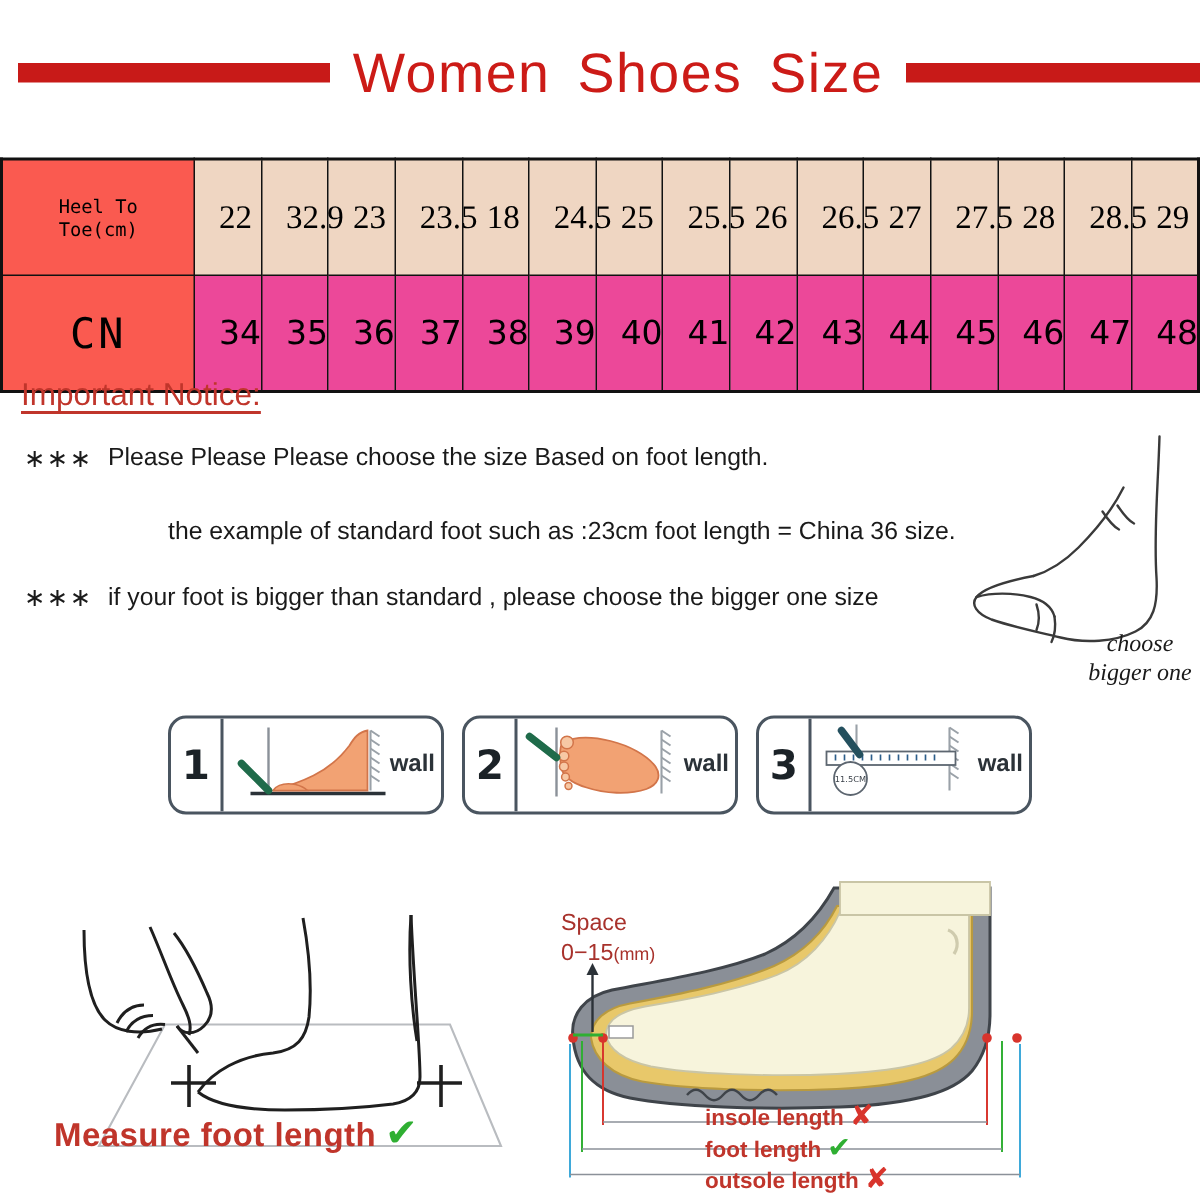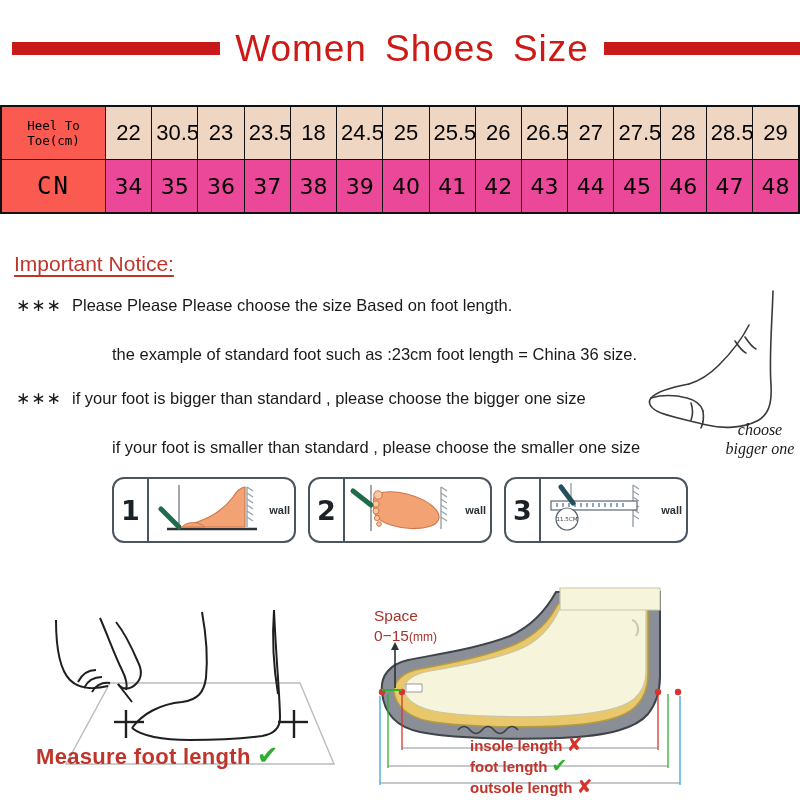--- a/index.html
+++ b/index.html
@@ -27,30 +27,30 @@
   .title-text span{margin:0 9px;}
 
   
   .table-wrap{position:absolute;left:0;top:105px;width:800px;}
   table.size-table{
     border-collapse:collapse;width:800px;table-layout:fixed;
     border:2px solid #111;
   }
   table.size-table td{
     border:1.5px solid #111;text-align:center;vertical-align:middle;
-    height:44px;padding:4px;color:#000;
+    height:44px;padding:16px;color:#000;
   }
   td.rowlabel{
     background:#FA5A50;width:95px;
     font-family:"DejaVu Sans Mono","Liberation Mono",monospace;
   }
   td.rowlabel.small{font-size:12.5px;letter-spacing:0px;}
-  td.rowlabel.big{font-size:24px;letter-spacing:2px;}
+  td.rowlabel.big{font-size:28px;letter-spacing:2px;}
   td.cm{background:#EFD6C2;font-size:22px;
-    font-family:Liberation Sans, sans-serif;}
+    font-family:Liberation Serif, serif;}
   td.cn{background:#ec4899;font-size:22px;
     font-family:"DejaVu Sans","Liberation Sans",sans-serif;}
 
   
   .notice-title{
     position:absolute;left:14px;top:252px;color:#C0352B;font-size:21px;
     text-decoration:underline;text-underline-offset:4px;
   }
   .notice{position:absolute;left:0;top:292px;width:700px;color:#1a1a1a;}
   .nline{display:flex;font-size:16.5px;line-height:27px;white-space:nowrap;}
@@ -77,21 +77,21 @@
   }
   .step-num{
     width:33px;flex:0 0 33px;border-right:2px solid #4a5560;
     display:flex;align-items:center;justify-content:center;
     font-size:27px;font-weight:bold;color:#1b2227;
     font-family:"DejaVu Sans","Liberation Sans",sans-serif;
   }
   .step-body{position:relative;flex:1 1 auto;}
   .step-wall{
     position:absolute;right:4px;top:50%;transform:translateY(-50%);
-    font-size:11px;font-weight:bold;color:#2b3238;
+    font-size:16px;font-weight:bold;color:#2b3238;
   }
   .step-svg{position:absolute;left:0;top:0;}
 
   
   .measure-art{position:absolute;left:22px;top:578px;width:345px;height:200px;}
   .measure-cap{
     position:absolute;left:36px;top:740px;font-size:22px;font-weight:bold;
     color:#C0352B;letter-spacing:.3px;white-space:nowrap;
   }
   .measure-cap .tick{color:#2FAF32;font-size:26px;margin-left:6px;}
@@ -123,21 +123,21 @@
     </div>
     <div class="title-bar right"></div>
   </div>
 
   <div class="table-wrap">
     <table class="size-table">
       <tbody>
         <tr>
           <td class="rowlabel small">Heel To Toe(cm)</td>
         <td class="cm">22</td>
-            <td class="cm">30.5</td>
+            <td class="cm">32.9</td>
             <td class="cm">23</td>
             <td class="cm">23.5</td>
             <td class="cm">18</td>
             <td class="cm">24.5</td>
             <td class="cm">25</td>
             <td class="cm">25.5</td>
             <td class="cm">26</td>
             <td class="cm">26.5</td>
             <td class="cm">27</td>
             <td class="cm">27.5</td>
@@ -175,24 +175,20 @@
       <div class="ntext">Please  Please  Please  choose  the  size  Based  on  foot  length.</div>
     </div>
     <div class="nline">
       <div class="stars"></div>
       <div class="ntext indent">the  example  of  standard  foot  such  as  :23cm  foot  length  =  China  36  size.</div>
     </div>
     <div class="gap"></div>
     <div class="nline">
       <div class="stars">∗∗∗</div>
       <div class="ntext">if  your  foot  is  bigger  than  standard ,  please  choose  the  bigger  one  size</div>
-    </div>
-    <div class="nline">
-      <div class="stars"></div>
-      <div class="ntext indent">if  your  foot  is  smaller  than  standard ,  please  choose  the  smaller  one  size</div>
     </div>
   </div>
 
   <svg class="foot-art" viewBox="0 0 150 170">
     <g fill="none" stroke="#3a3a3a" stroke-width="1.6" stroke-linejoin="round" stroke-linecap="round">
       <path d="M128,6 C127,40 124,70 126,100 C127,118 124,130 112,136
                C98,143 78,144 62,140 C46,136 30,133 16,128
                C6,124 2,118 6,113 C12,106 28,102 44,99"></path>
       <path d="M44,99 C54,96 64,90 74,80 C84,70 96,56 104,40"></path>
       <path d="M6,113 C16,110 30,110 42,113 C50,115 56,119 58,126"></path>

